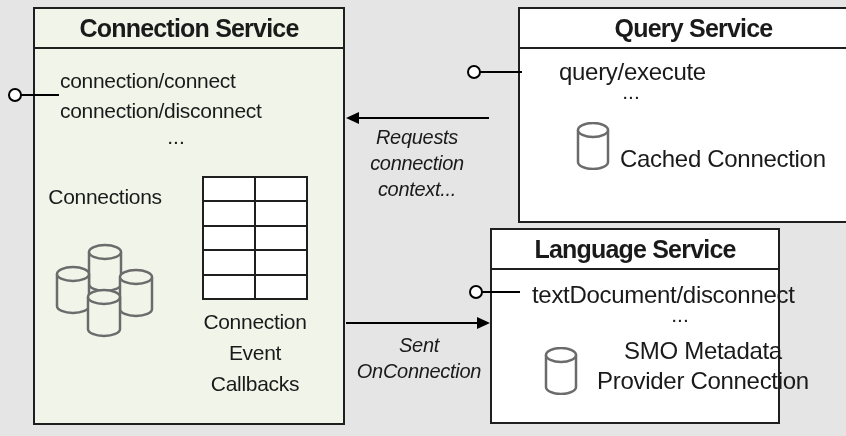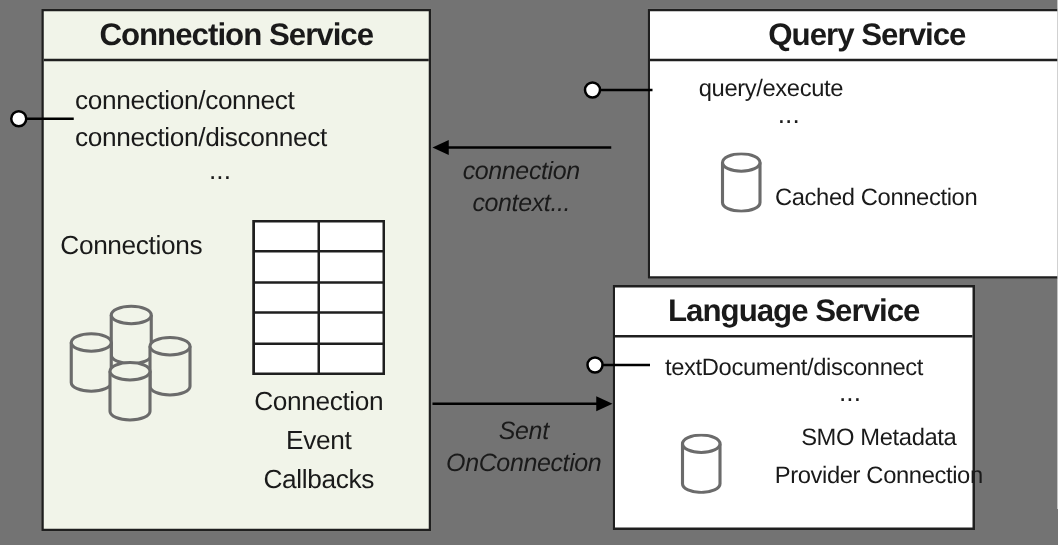--- a/index.html
+++ b/index.html
@@ -1,29 +1,29 @@
 <!DOCTYPE html>
 <html><head>
 <meta charset="utf-8">
 <style>
   html,body{margin:0;padding:0;background:#ffffff;}
   #page{
-    position:relative;width:846px;height:436px;background:#737373;overflow:hidden;
+    position:relative;width:846px;height:436px;background:#e5e5e5;overflow:hidden;
     font-family:"Liberation Sans",sans-serif;color:#1a1a1a;
   }
   .box{position:absolute;border:2px solid #1f1f1f;box-sizing:border-box;}
   .box-header{
     height:40px;border-bottom:2px solid #1f1f1f;display:flex;align-items:center;justify-content:center;
     font-weight:bold;font-size:25px;letter-spacing:-0.8px;box-sizing:border-box;
   }
   .connection-box{left:33px;top:7px;width:312px;height:418px;background:#f1f4e9;}
   .query-box{left:489px;top:7px;width:351px;height:216px;background:#ffffff;margin-left:29px;}
   .language-box{left:490px;top:228px;width:290px;height:196px;background:#ffffff;}
   .body-text{position:absolute;font-size:21px;letter-spacing:-0.3px;line-height:30px;white-space:nowrap;}
-  .body-text-lg{position:absolute;font-size:19px;letter-spacing:-0.3px;line-height:28px;white-space:nowrap;}
+  .body-text-lg{position:absolute;font-size:24px;letter-spacing:-0.3px;line-height:28px;white-space:nowrap;}
   .centered{text-align:center;}
   .ellipsis-row{position:absolute;text-align:center;font-size:21px;line-height:26px;}
   .arrow-label{
     position:absolute;font-style:italic;font-size:20px;letter-spacing:-0.3px;line-height:26px;
     text-align:center;
   }
   .cc-table{
     position:absolute;left:167px;top:167px;width:106px;height:124px;box-sizing:border-box;
     border:2px solid #1f1f1f;background:#1f1f1f;display:grid;
     grid-template-columns:1fr 1fr;grid-template-rows:repeat(5,1fr);gap:2px;
@@ -119,20 +119,21 @@
         <ellipse cx="17" cy="8" rx="15" ry="7"></ellipse>
       </g>
     </svg>
     <div class="body-text-lg centered" style="left:94px;top:106px;width:234px;white-space:normal;line-height:30px;">
       <div>SMO Metadata</div>
       <div>Provider Connection</div>
     </div>
   </div>
 
   <div class="arrow-label" style="left:346px;top:124px;width:142px;">
+    <div>Requests</div>
     <div>connection</div>
     <div>context...</div>
   </div>
 
   <div class="arrow-label" style="left:348px;top:332px;width:142px;">
     <div>Sent</div>
     <div>OnConnection</div>
   </div>
 
   <svg id="connector-layer" width="846" height="436" viewBox="0 0 846 436">

